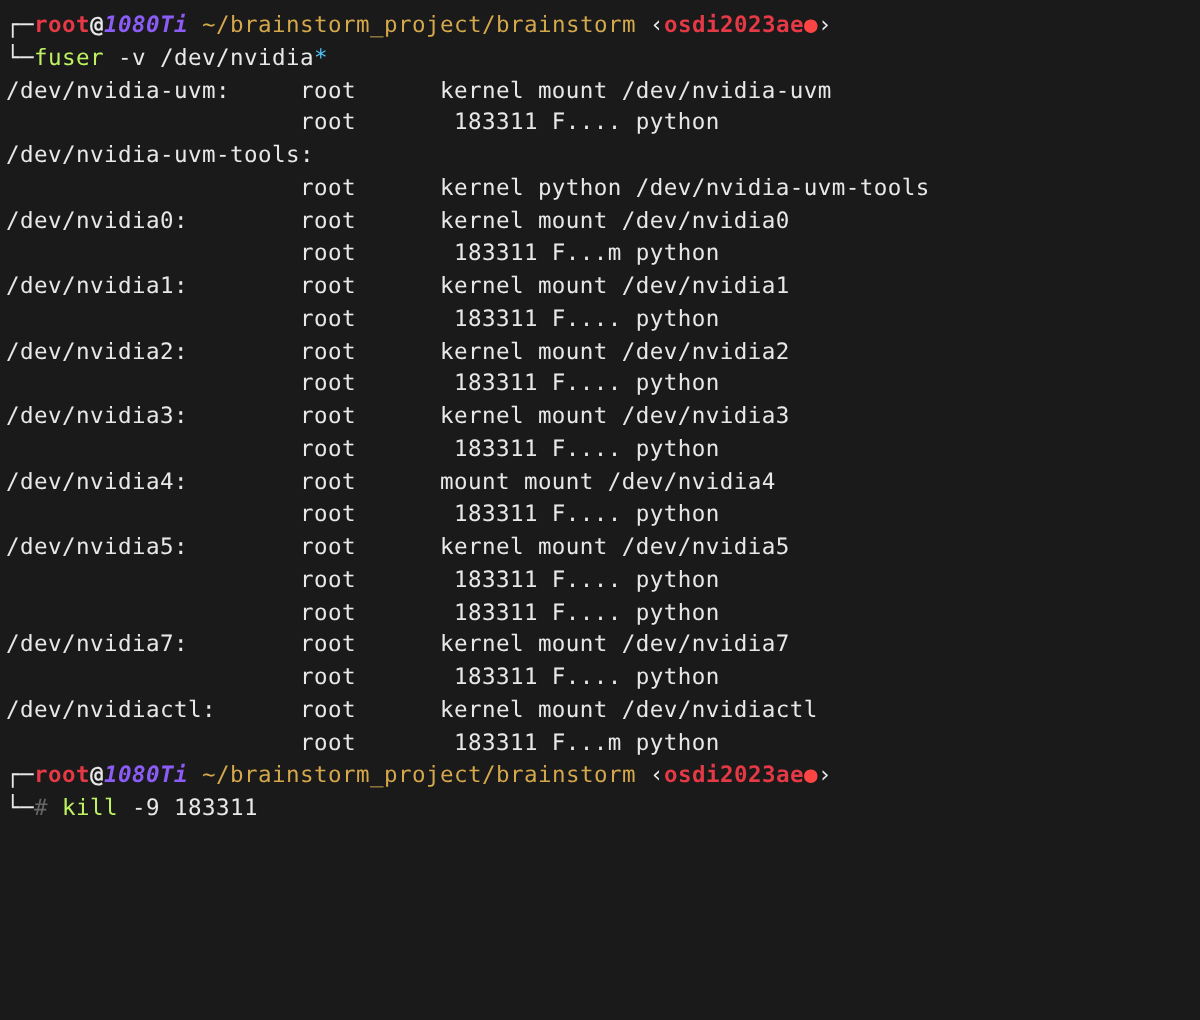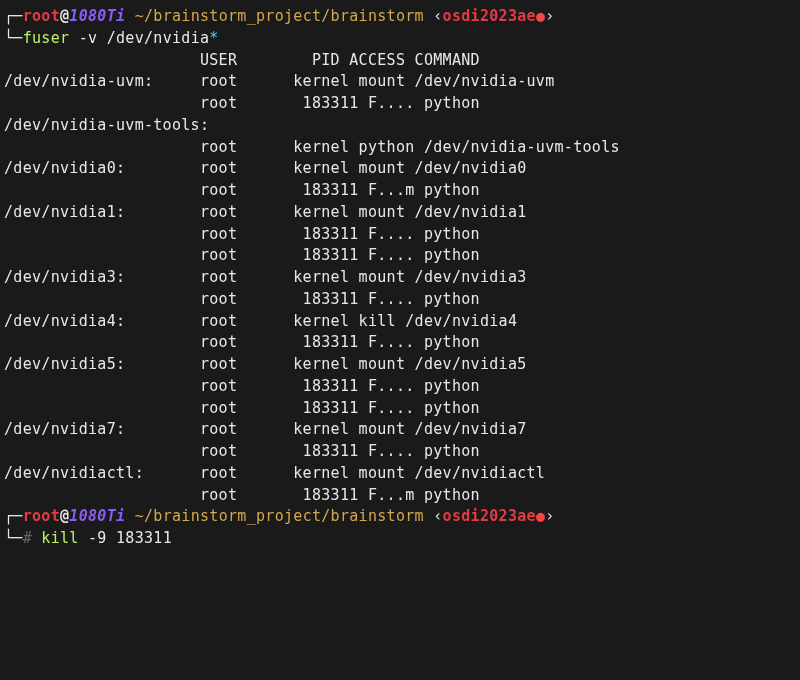--- a/index.html
+++ b/index.html
@@ -26,33 +26,33 @@
     .dot { color: #ff4444; }
     .prompt-corner { color: #e8e8e8; }
     .hash { color: #666; }
   </style>
 </head>
 <body>
 
 <div id="terminal">
     <div class="line"><span class="prompt-corner">┌─</span><span class="red">root</span><span class="white bold">@</span><span class="cyan">1080Ti</span><span class="yellow"> ~/brainstorm_project/brainstorm </span><span class="white">‹</span><span class="red">osdi2023ae</span><span class="dot">●</span><span class="white">›</span></div>
     <div class="line"><span class="prompt-corner">└─</span><span class="green">fuser</span><span class="white"> -v /dev/nvidia</span><span class="blue">*</span></div>
-    <div class="line white">                     USER        PID ACCESS COMMAND</div>
     <div class="line white"><span>/dev/nvidia-uvm:    </span><span> root     </span><span> kernel mount /dev/nvidia-uvm</span></div>
     <div class="line white"><span>                    </span><span> root     </span><span>  183311 F.... python</span></div>
     <div class="line white"><span>/dev/nvidia-uvm-tools:</span><span></span><span></span></div>
     <div class="line white"><span>                    </span><span> root     </span><span> kernel python /dev/nvidia-uvm-tools</span></div>
     <div class="line white"><span>/dev/nvidia0:       </span><span> root     </span><span> kernel mount /dev/nvidia0</span></div>
     <div class="line white"><span>                    </span><span> root     </span><span>  183311 F...m python</span></div>
     <div class="line white"><span>/dev/nvidia1:       </span><span> root     </span><span> kernel mount /dev/nvidia1</span></div>
     <div class="line white"><span>                    </span><span> root     </span><span>  183311 F.... python</span></div>
+    <div class="line white"><span>/dev/nvidia2:       </span><span> root     </span><span> kernel mount /dev/nvidia2</span></div>
     <div class="line white"><span>                    </span><span> root     </span><span>  183311 F.... python</span></div>
     <div class="line white"><span>/dev/nvidia3:       </span><span> root     </span><span> kernel mount /dev/nvidia3</span></div>
     <div class="line white"><span>                    </span><span> root     </span><span>  183311 F.... python</span></div>
-    <div class="line white"><span>/dev/nvidia4:       </span><span> root     </span><span> kernel kill /dev/nvidia4</span></div>
+    <div class="line white"><span>/dev/nvidia4:       </span><span> root     </span><span> mount mount /dev/nvidia4</span></div>
     <div class="line white"><span>                    </span><span> root     </span><span>  183311 F.... python</span></div>
     <div class="line white"><span>/dev/nvidia5:       </span><span> root     </span><span> kernel mount /dev/nvidia5</span></div>
     <div class="line white"><span>                    </span><span> root     </span><span>  183311 F.... python</span></div>
     <div class="line white"><span>                    </span><span> root     </span><span>  183311 F.... python</span></div>
     <div class="line white"><span>/dev/nvidia7:       </span><span> root     </span><span> kernel mount /dev/nvidia7</span></div>
     <div class="line white"><span>                    </span><span> root     </span><span>  183311 F.... python</span></div>
     <div class="line white"><span>/dev/nvidiactl:     </span><span> root     </span><span> kernel mount /dev/nvidiactl</span></div>
     <div class="line white"><span>                    </span><span> root     </span><span>  183311 F...m python</span></div>
     <div class="line"><span class="prompt-corner">┌─</span><span class="red">root</span><span class="white bold">@</span><span class="cyan">1080Ti</span><span class="yellow"> ~/brainstorm_project/brainstorm </span><span class="white">‹</span><span class="red">osdi2023ae</span><span class="dot">●</span><span class="white">›</span></div>
     <div class="line"><span class="prompt-corner">└─</span><span class="hash"># </span><span class="green">kill</span><span class="white"> -9 183311</span></div>

